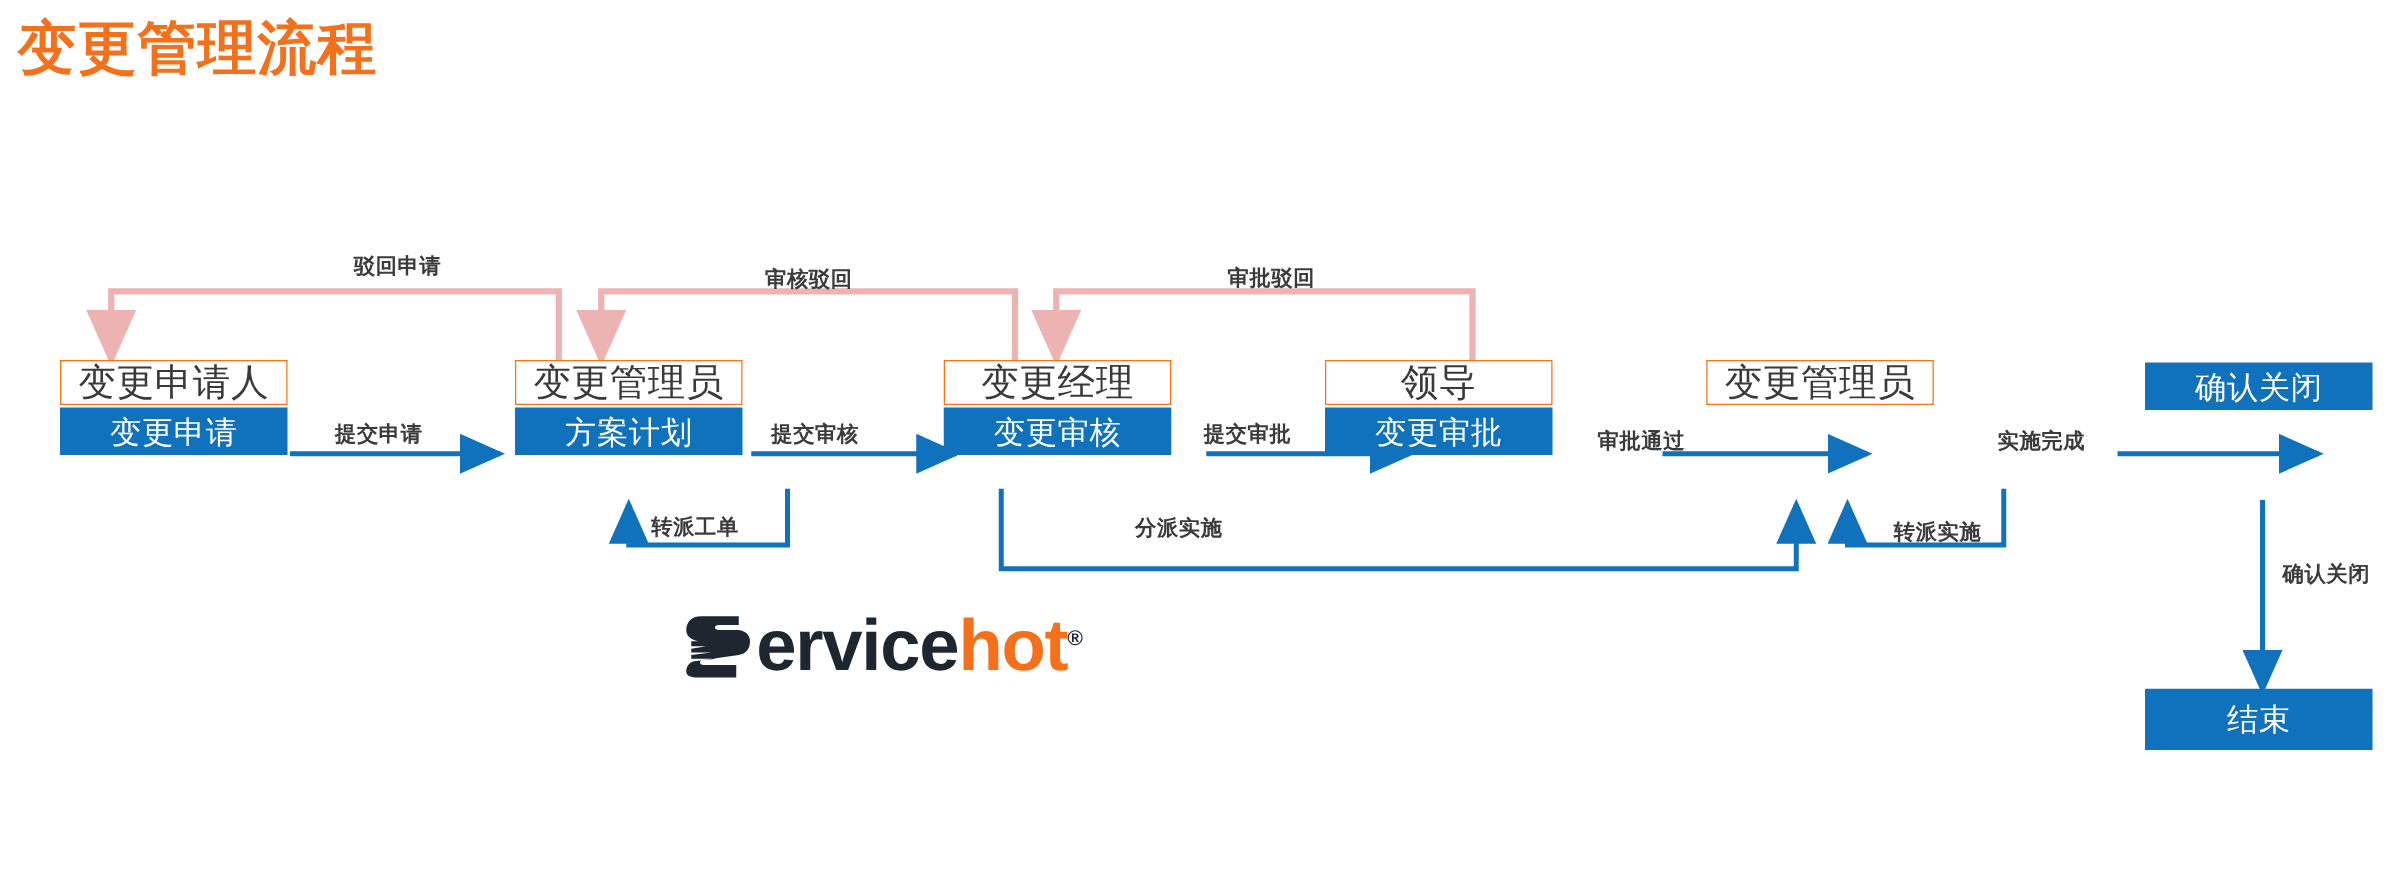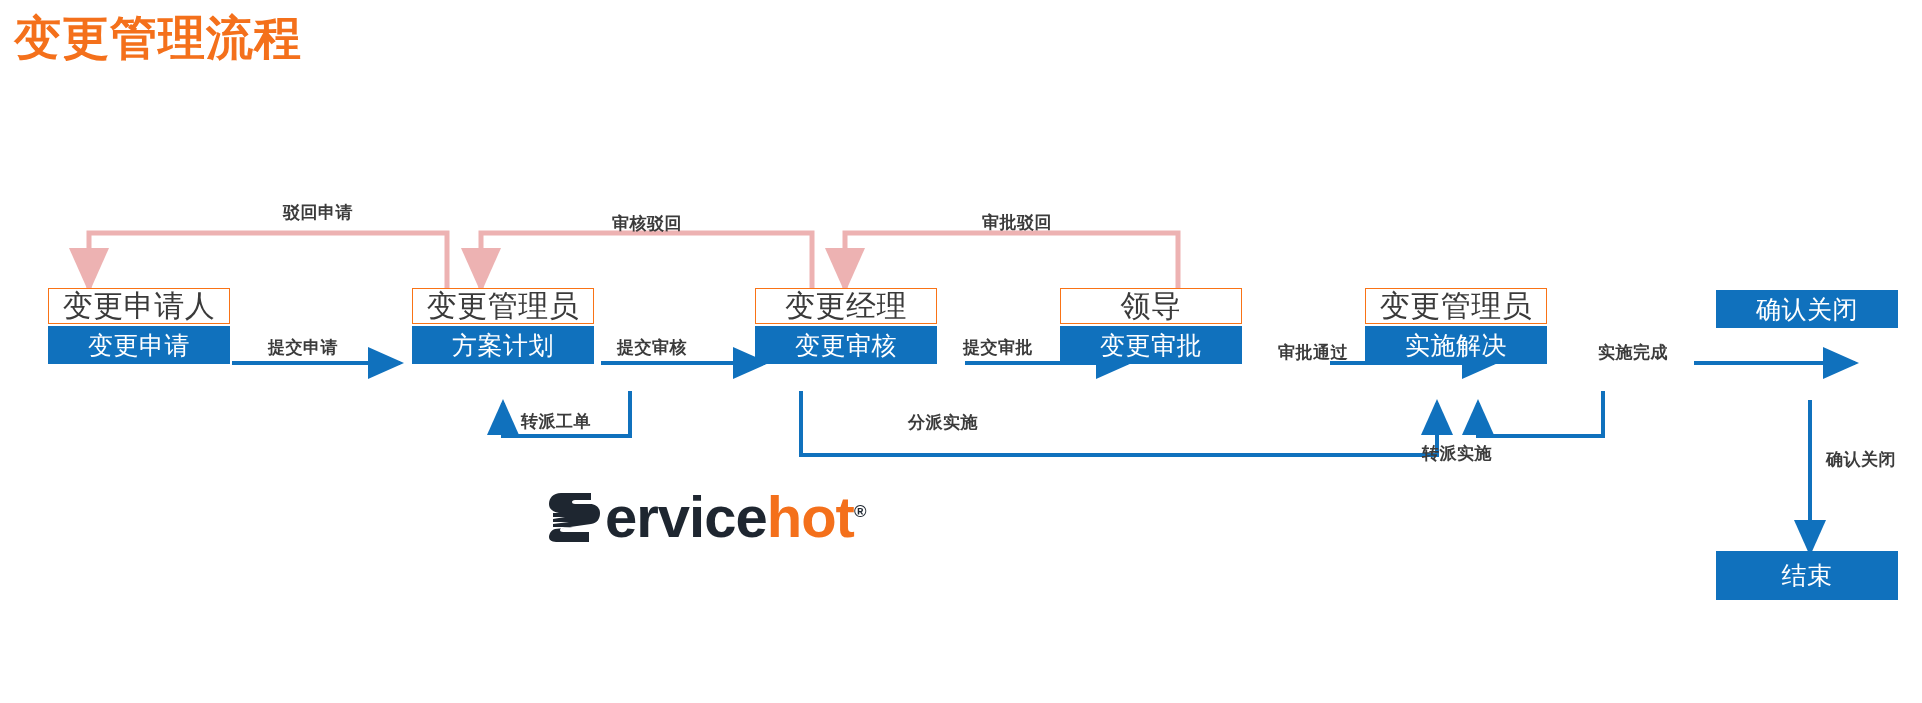--- a/index.html
+++ b/index.html
@@ -172,41 +172,40 @@
   <div class="stage">变更审核</div>
 </div>
 
 <div class="node" style="left:1060px; top:288px;">
   <div class="role">领导</div>
   <div class="stage">变更审批</div>
 </div>
 
 <div class="node" style="left:1365px; top:288px;">
   <div class="role">变更管理员</div>
-  <div class="stage">实施解决</div>
 </div>
 
 <div class="node" style="left:1716px; top:288px;">
   <div class="stage">确认关闭</div>
 </div>
 
 <div class="node solo" style="left:1716px; top:551px;">
   <div class="stage">结束</div>
 </div>
 
 <div class="elabel" style="left:268px; top:336px;">提交申请</div>
 <div class="elabel" style="left:617px; top:336px;">提交审核</div>
 <div class="elabel" style="left:963px; top:336px;">提交审批</div>
 <div class="elabel" style="left:1278px; top:341px;">审批通过</div>
 <div class="elabel" style="left:1598px; top:341px;">实施完成</div>
 <div class="elabel" style="left:1826px; top:448px;">确认关闭</div>
 
 <div class="elabel" style="left:521px; top:410px;">转派工单</div>
 <div class="elabel" style="left:908px; top:411px;">分派实施</div>
-<div class="elabel" style="left:1422px; top:414px;margin-top:28px;">转派实施</div>
+<div class="elabel" style="left:1515px; top:414px;">转派实施</div>
 
 <div class="elabel" style="left:283px; top:201px;">驳回申请</div>
 <div class="elabel" style="left:612px; top:212px;">审核驳回</div>
 <div class="elabel" style="left:982px; top:211px;">审批驳回</div>
 
 <div id="logo">
   <span class="mark">
     <svg width="58" height="56" viewBox="0 0 58 56" aria-hidden="true">
       <path d="M46,4 L16,4 C8,4 4,9 4,15 C4,20 8,23 14,24 L8,24 L8,28 L20,28 L8,30 L8,33 L24,33 L8,35 L8,38 L28,38 L10,40 C6,41 4,45 4,48 C4,52 8,53 13,53 L44,53 L44,43 L18,43 C16,43 15,42 15,41 C15,40 16,39 18,39 L46,35 C52,34 55,30 55,24 C55,19 51,15 45,15 L30,15 C28,15 27,14 27,13 C27,12 28,11 30,11 L46,11 Z" fill="#1E2630"></path>
     </svg>

